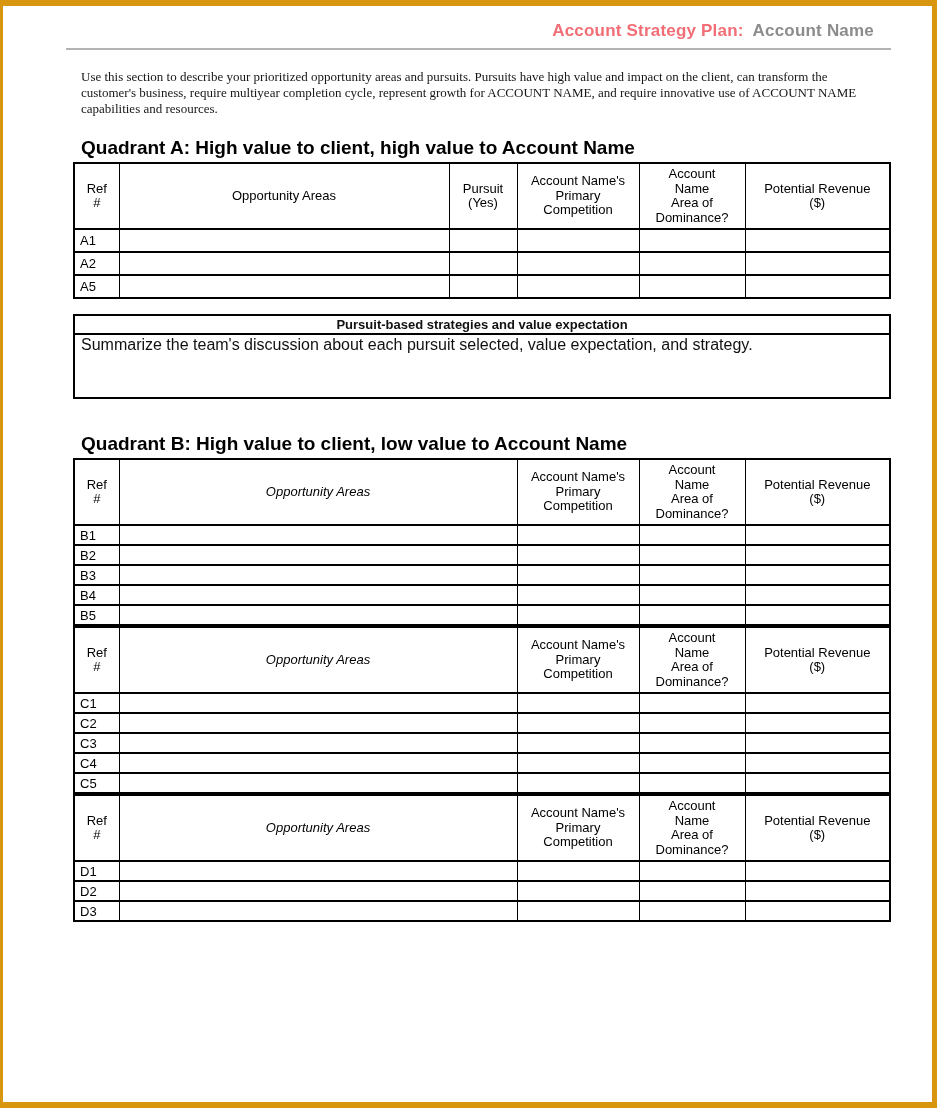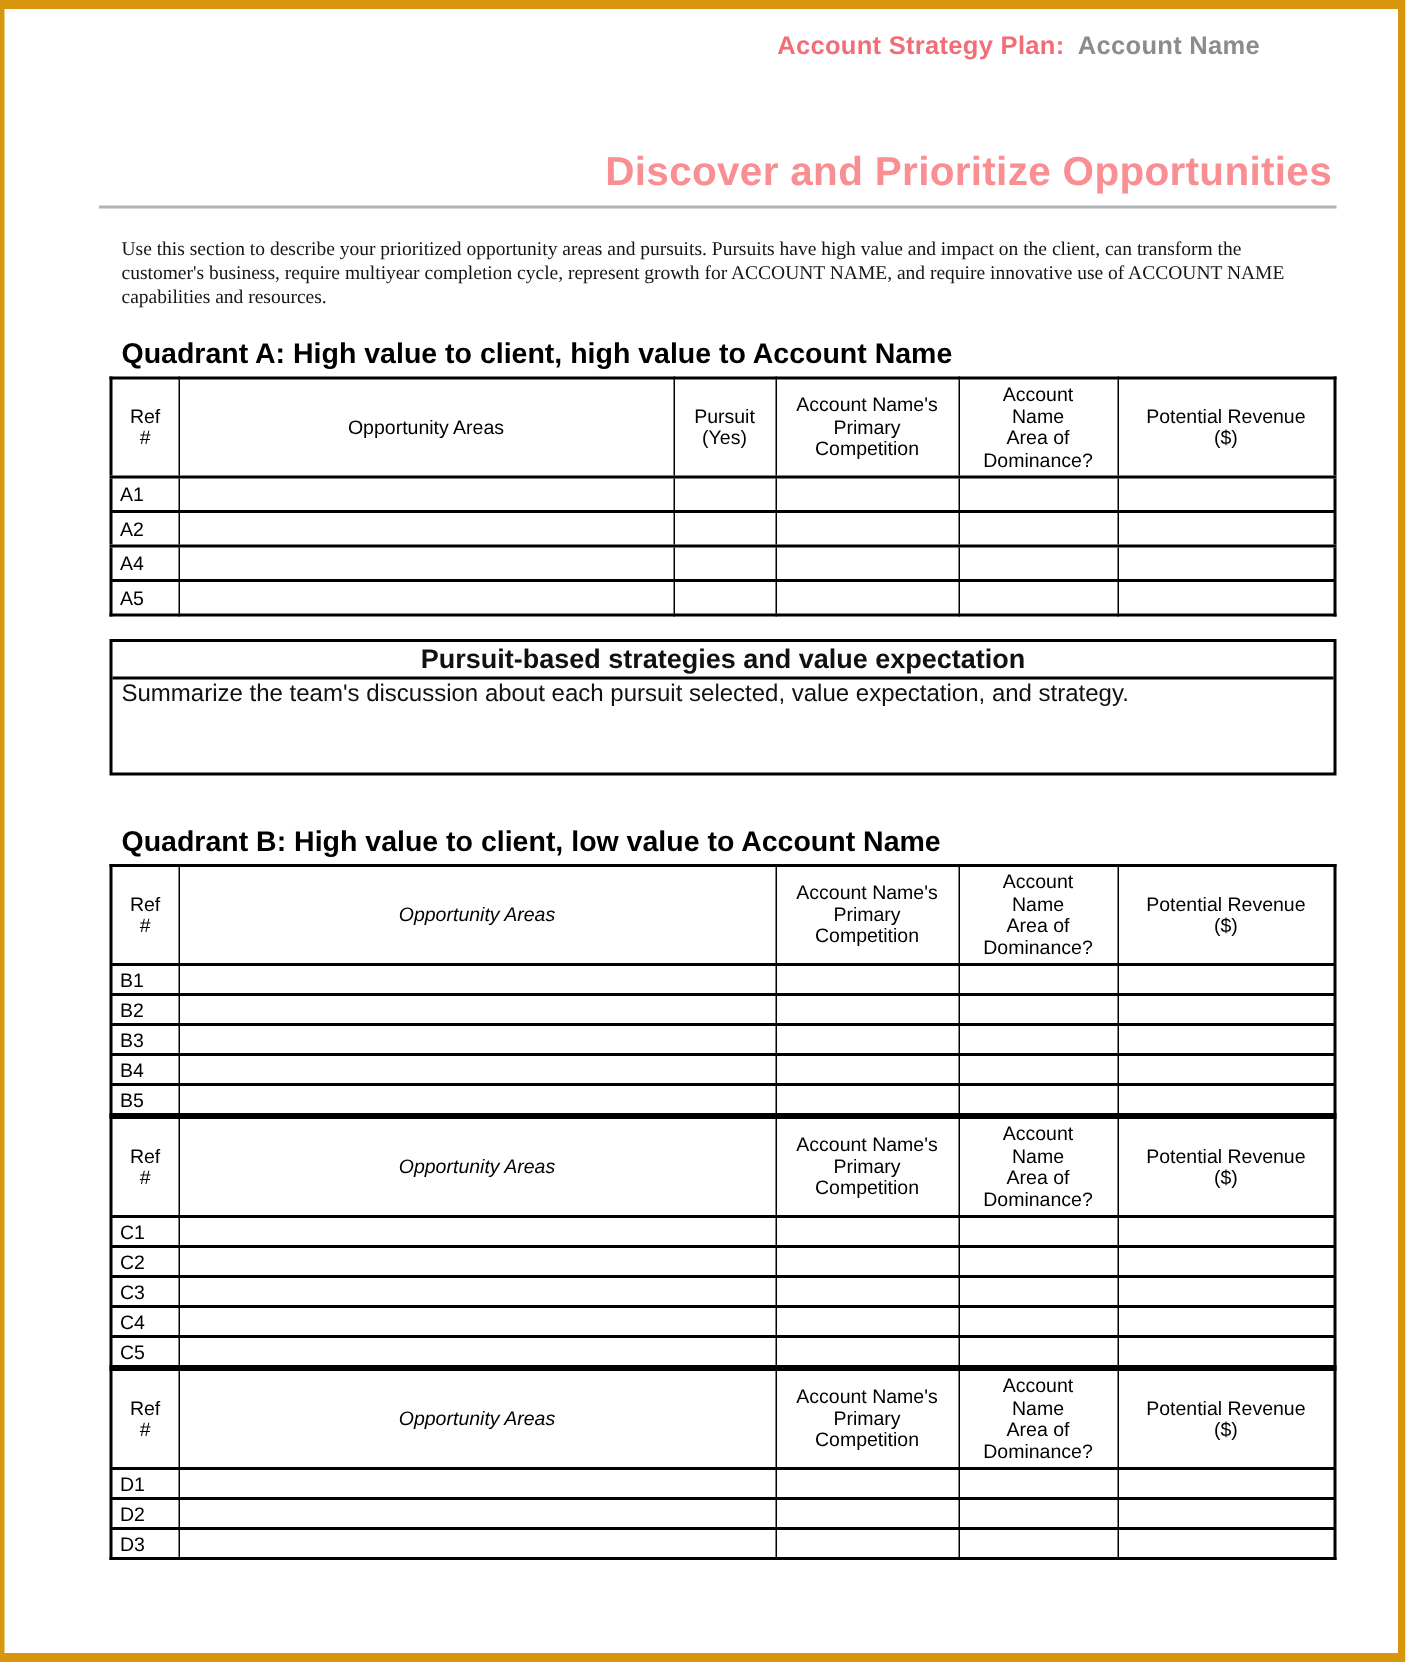--- a/index.html
+++ b/index.html
@@ -12,21 +12,21 @@
     background:#fff;
     border-top:6px solid var(--frame_gold,#D8960F);
     border-bottom:6px solid var(--frame_gold,#D8960F);
     border-left:3px solid var(--frame_gold,#D8960F);
     border-right:5px solid var(--frame_gold,#D8960F);
     overflow:hidden;
   }
 
   .top-header {
     text-align:right;
-    margin:15px 92px 0 0;
+    margin:15px 58px 0 0;
     font-size:17px;
     font-weight:bold;
     letter-spacing:0.2px;
     padding-left:12px;
   }
   .plan-label {color:var(--accent_pink,#F26E76);}
   .plan-value {color:var(--header_gray,#8C8C8C); margin-left:4px;}
 
   .main-title {
     margin:58px 44px 0 0;
@@ -95,21 +95,21 @@
   th.opp-italic {font-weight:bold; font-style:italic;}
 
   .pursuit-box {
     margin:15px 0 0 70px;
     width:814px;
     border:2px solid #000;
     background:#fff;
   }
   .pursuit-title {
     text-align:center;
-    font-size:18px;
+    font-size:13px;
     font-weight:bold;
     padding:1px 0;
     border-bottom:2px solid #000;
   }
   .pursuit-body {
     height:58px;
     padding:2px 6px;
     font-size:16px;
     line-height:16px;
   }
@@ -117,21 +117,20 @@
 </head>
 <body>
 
 <div class="page">
 
   <div class="top-header">
     <span class="plan-label">Account Strategy Plan:</span>
     <span class="plan-value">Account Name</span>
   </div>
 
-  <div class="main-title">Discover and Prioritize Opportunities</div>
   <div class="title-rule"></div>
 
   <p class="intro">Use this section to describe your prioritized opportunity areas and pursuits.  Pursuits have high value and impact on the client, can transform the customer's business, require multiyear completion cycle, represent growth for ACCOUNT NAME, and require innovative use of ACCOUNT NAME capabilities and resources.</p>
 
   <div class="q-label q-label-a">Quadrant A: High value to client, high value to Account Name</div>
   <table class="q-table table-a">
     <colgroup>
       <col style="width:45px">
         <col style="width:330px">
         <col style="width:68px">
@@ -168,28 +167,20 @@
         </tr>
         <tr>
           <td class="ref">A2</td>
           <td></td>
           <td></td>
           <td></td>
           <td></td>
           <td></td>
         </tr>
         <tr>
-          <td class="ref">A4</td>
-          <td></td>
-          <td></td>
-          <td></td>
-          <td></td>
-          <td></td>
-        </tr>
-        <tr>
           <td class="ref">A5</td>
           <td></td>
           <td></td>
           <td></td>
           <td></td>
           <td></td>
         </tr>
       </tbody>
   </table>
 

